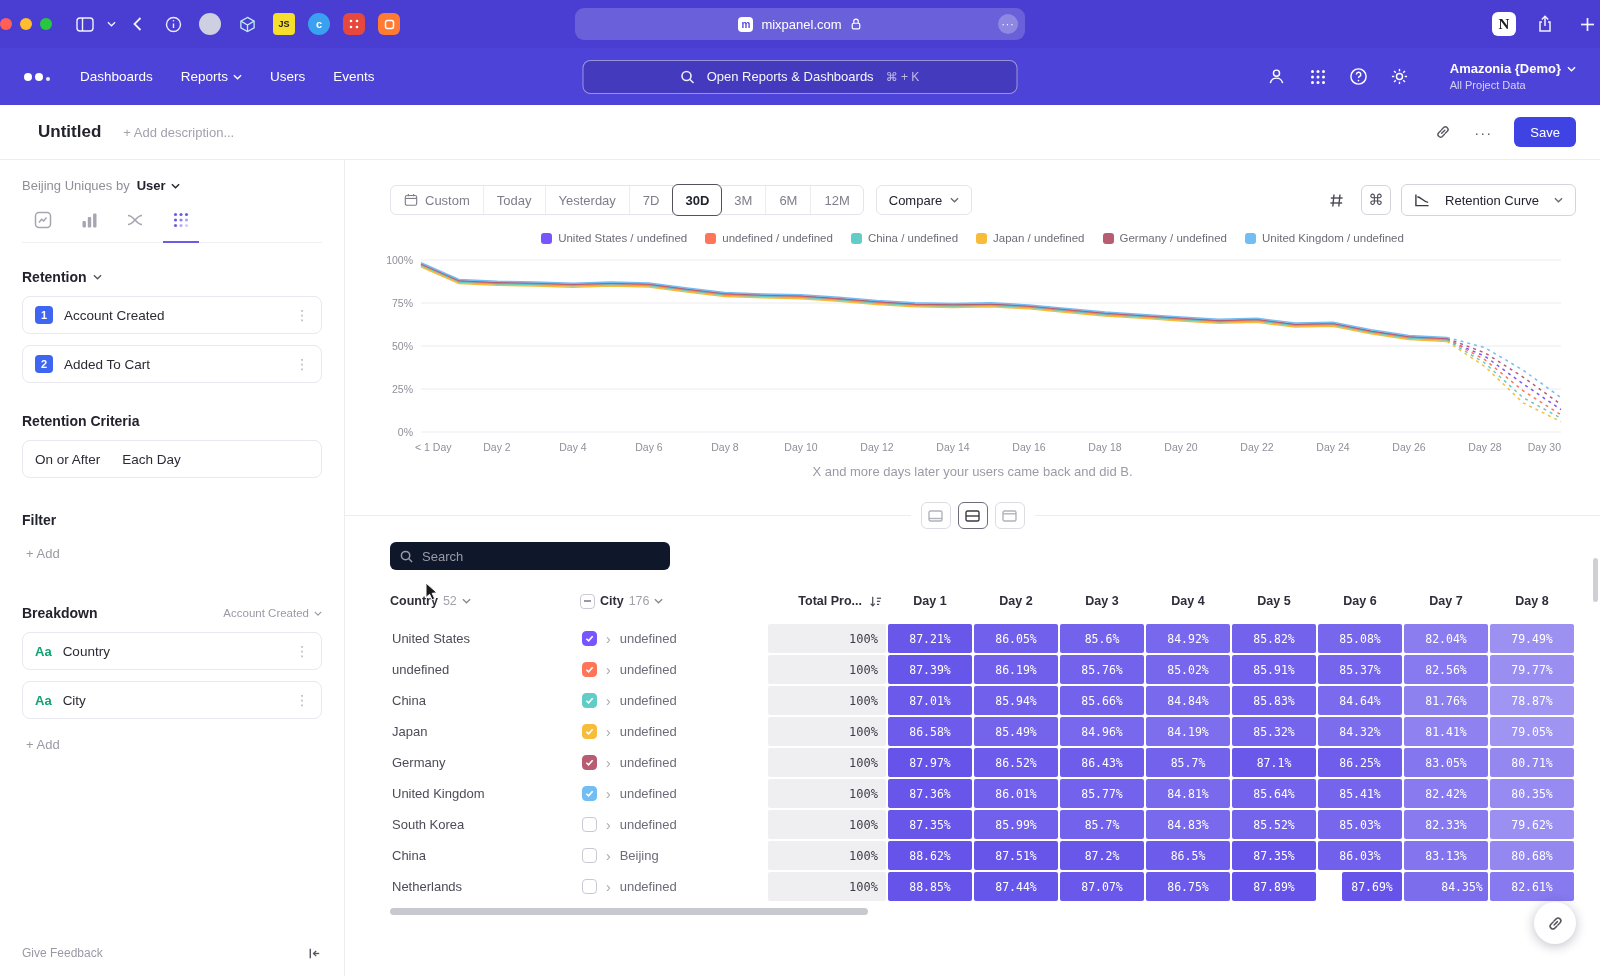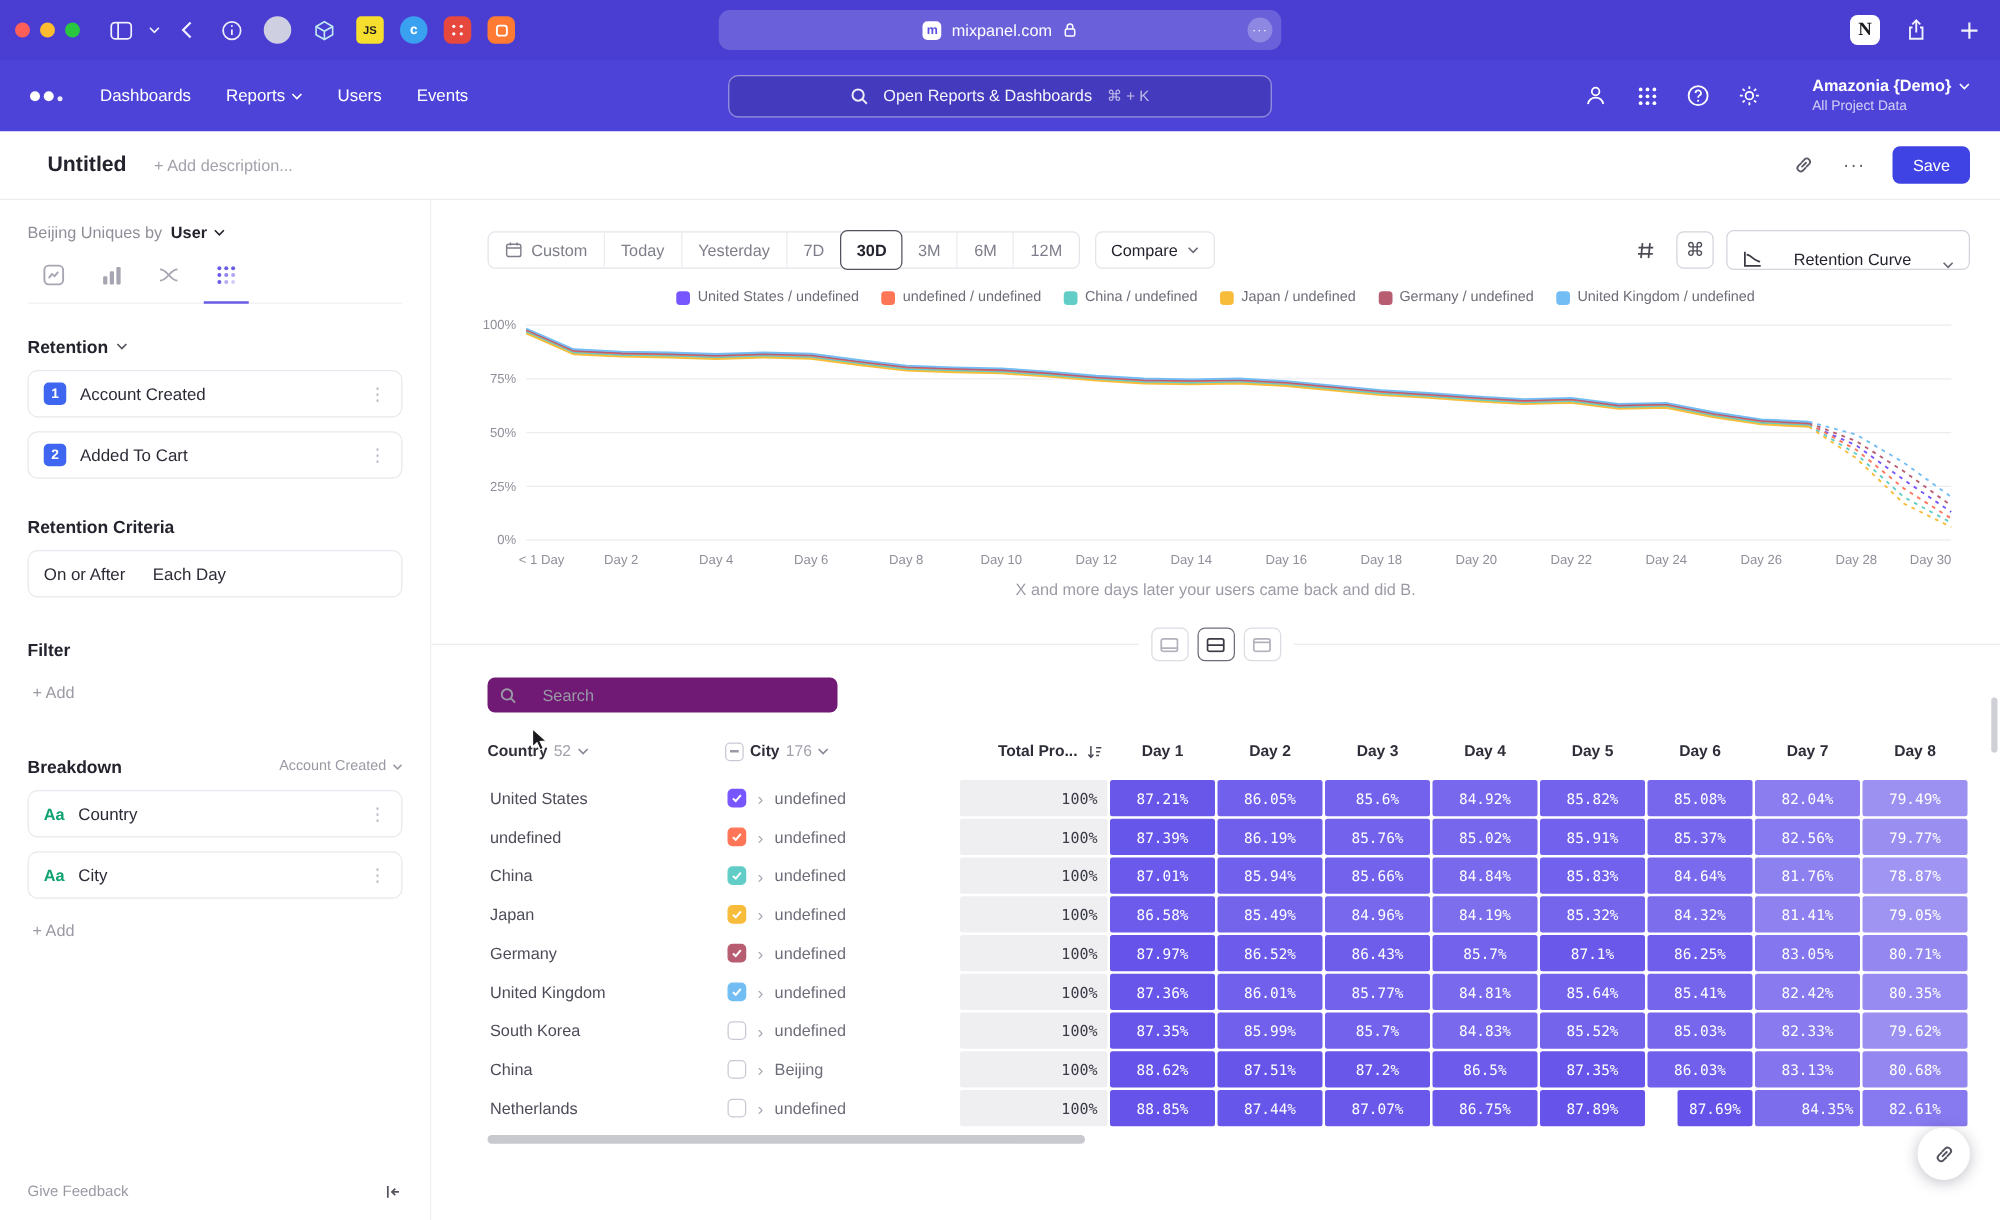--- a/index.html
+++ b/index.html
@@ -1,21 +1,21 @@
 <!DOCTYPE html>
 <html><head>
 <meta charset="utf-8">
 <style>
 *{box-sizing:border-box;margin:0;padding:0}
 html,body{width:1600px;height:976px}
 body{font-family:"Liberation Sans",sans-serif;overflow:hidden;background:#fff;position:relative}
 svg{display:block}
 
 
-.chrome{height:48px;background:#4a3ed2;display:flex;align-items:center;padding:0 12px;position:relative;color:#fff}
+.chrome{height:48px;background:#4a3ed2;display:flex;align-items:center;padding:0 0;position:relative;color:#fff}
 .traffic{display:flex;gap:8px;margin-right:20px}
 .tl{width:12px;height:12px;border-radius:50%;display:block}
 .tl.red{background:#ff5f57}.tl.yel{background:#febc2e}.tl.grn{background:#29c73f}
 .chrome-btn{display:flex;align-items:center;justify-content:center;width:26px;height:26px;color:rgba(255,255,255,.92)}
 .ext{display:flex;align-items:center;gap:13px;margin-left:10px}
 .exticon{width:22px;height:22px;border-radius:6px;display:flex;align-items:center;justify-content:center;font-size:9px;font-weight:bold}
 .urlbar{position:absolute;left:50%;top:8px;transform:translateX(-50%);width:450px;height:32px;border-radius:9px;background:rgba(255,255,255,.18);display:flex;align-items:center;justify-content:center;gap:8px;color:#fff;font-size:13px}
 .favicon{width:15px;height:15px;border-radius:4px;background:#fff;color:#5a4de0;font-size:10px;font-weight:bold;display:flex;align-items:center;justify-content:center}
 .url-more{position:absolute;right:7px;top:6px;width:20px;height:20px;border-radius:50%;background:rgba(255,255,255,.25);display:flex;align-items:center;justify-content:center;font-size:10px;letter-spacing:1px;color:#fff}
 .chrome-right{margin-left:auto;display:flex;align-items:center;gap:16px}
@@ -74,38 +74,38 @@
 
 .toolbar{display:flex;align-items:center;padding:24px 24px 0 45px}
 .ranges{display:flex;align-items:center;border:1px solid #e4e4ea;border-radius:6px;height:30px;background:#fff}
 .range-btn{display:flex;align-items:center;gap:7px;padding:0 13px;font-size:13px;color:#7e7e8a;height:100%;border-right:1px solid #ececf1}
 .range-btn:last-child{border-right:none}
 .range-btn.active{border:1.5px solid #52525e;border-radius:6px;color:#23232e;font-weight:bold;background:#fff;height:32px;margin:-2px -1px;padding:0 12px;position:relative;z-index:2}
 .compare{display:flex;align-items:center;gap:8px;border:1px solid #e4e4ea;border-radius:6px;height:30px;padding:0 12px;font-size:13px;color:#23232e;margin-left:12px;background:#fff}
 .tb-right{margin-left:auto;display:flex;align-items:center;gap:10px}
 .tbtn{width:30px;height:30px;display:flex;align-items:center;justify-content:center;color:#4a4a55;font-size:15px;background:none;border:none}
 .tbtn.boxed{border:1px solid #d4d4dc;border-radius:6px}
-.viewsel{display:flex;align-items:flex-end;gap:25px;border:1px solid #d4d4dc;border-radius:6px;height:32px;padding:0 12px;font-size:13px;color:#23232e;background:#fff}
+.viewsel{display:flex;align-items:center;gap:15px;border:1px solid #d4d4dc;border-radius:6px;height:32px;padding:0 12px;font-size:13px;color:#23232e;background:#fff}
 
 
 .legend{display:flex;justify-content:center;gap:18px;margin-top:16px}
 .lg-item{display:flex;align-items:center;gap:6px;font-size:11.5px;color:#6d6d78}
 .lg-sw{width:11px;height:11px;border-radius:3px;display:block}
 .chartwrap{margin:6px 18px 0 30px}
 .xtick{font-size:10.5px;fill:#8f8f9a;font-family:"Liberation Sans",sans-serif}
 .ytick{font-size:10.5px;fill:#8f8f9a;font-family:"Liberation Sans",sans-serif}
 .caption{text-align:center;font-size:13px;color:#9b9ba6;margin-top:6px}
 .divrow{position:relative;border-top:1px solid #ececf1;margin-top:36px}
 .viewtoggle{position:absolute;left:50%;top:-14px;transform:translateX(-50%);display:flex;gap:7px;background:#fff;padding:0 10px}
 .vt-btn{width:30px;height:27px;border:1px solid #dcdce3;border-radius:6px;background:#fff;display:flex;align-items:center;justify-content:center;color:#b2b2bd}
 .vt-btn.active{border-color:#6e6e7a;color:#3a3a45}
 
 
 .searchrow{margin:26px 0 0 45px}
-.search{width:280px;height:28px;background:#701a75;border-radius:6px;display:flex;align-items:center;gap:21px;padding:0 10px;color:#9a9aa6;font-size:13px}
+.search{width:280px;height:28px;background:#0f172a;border-radius:6px;display:flex;align-items:center;gap:9px;padding:0 10px;color:#9a9aa6;font-size:13px}
 .tablearea{margin:16px 0 0 45px}
 .tgrid{display:grid;grid-template-columns:188px 186px 118px repeat(8,84px);column-gap:2px}
 .thead{align-items:center;height:30px;margin-bottom:8px}
 .th{font-size:12.5px;color:#2e2e3a;display:flex;align-items:center;gap:5px}
 .th b{font-weight:bold}
 .cnt{color:#a2a2ad}
 .th-total{justify-content:flex-end;padding-right:4px;gap:7px}
 .th-day{justify-content:center;font-weight:bold}
 .trow{margin-bottom:2px;height:29px}
 .td{display:flex;align-items:center;min-width:0}

